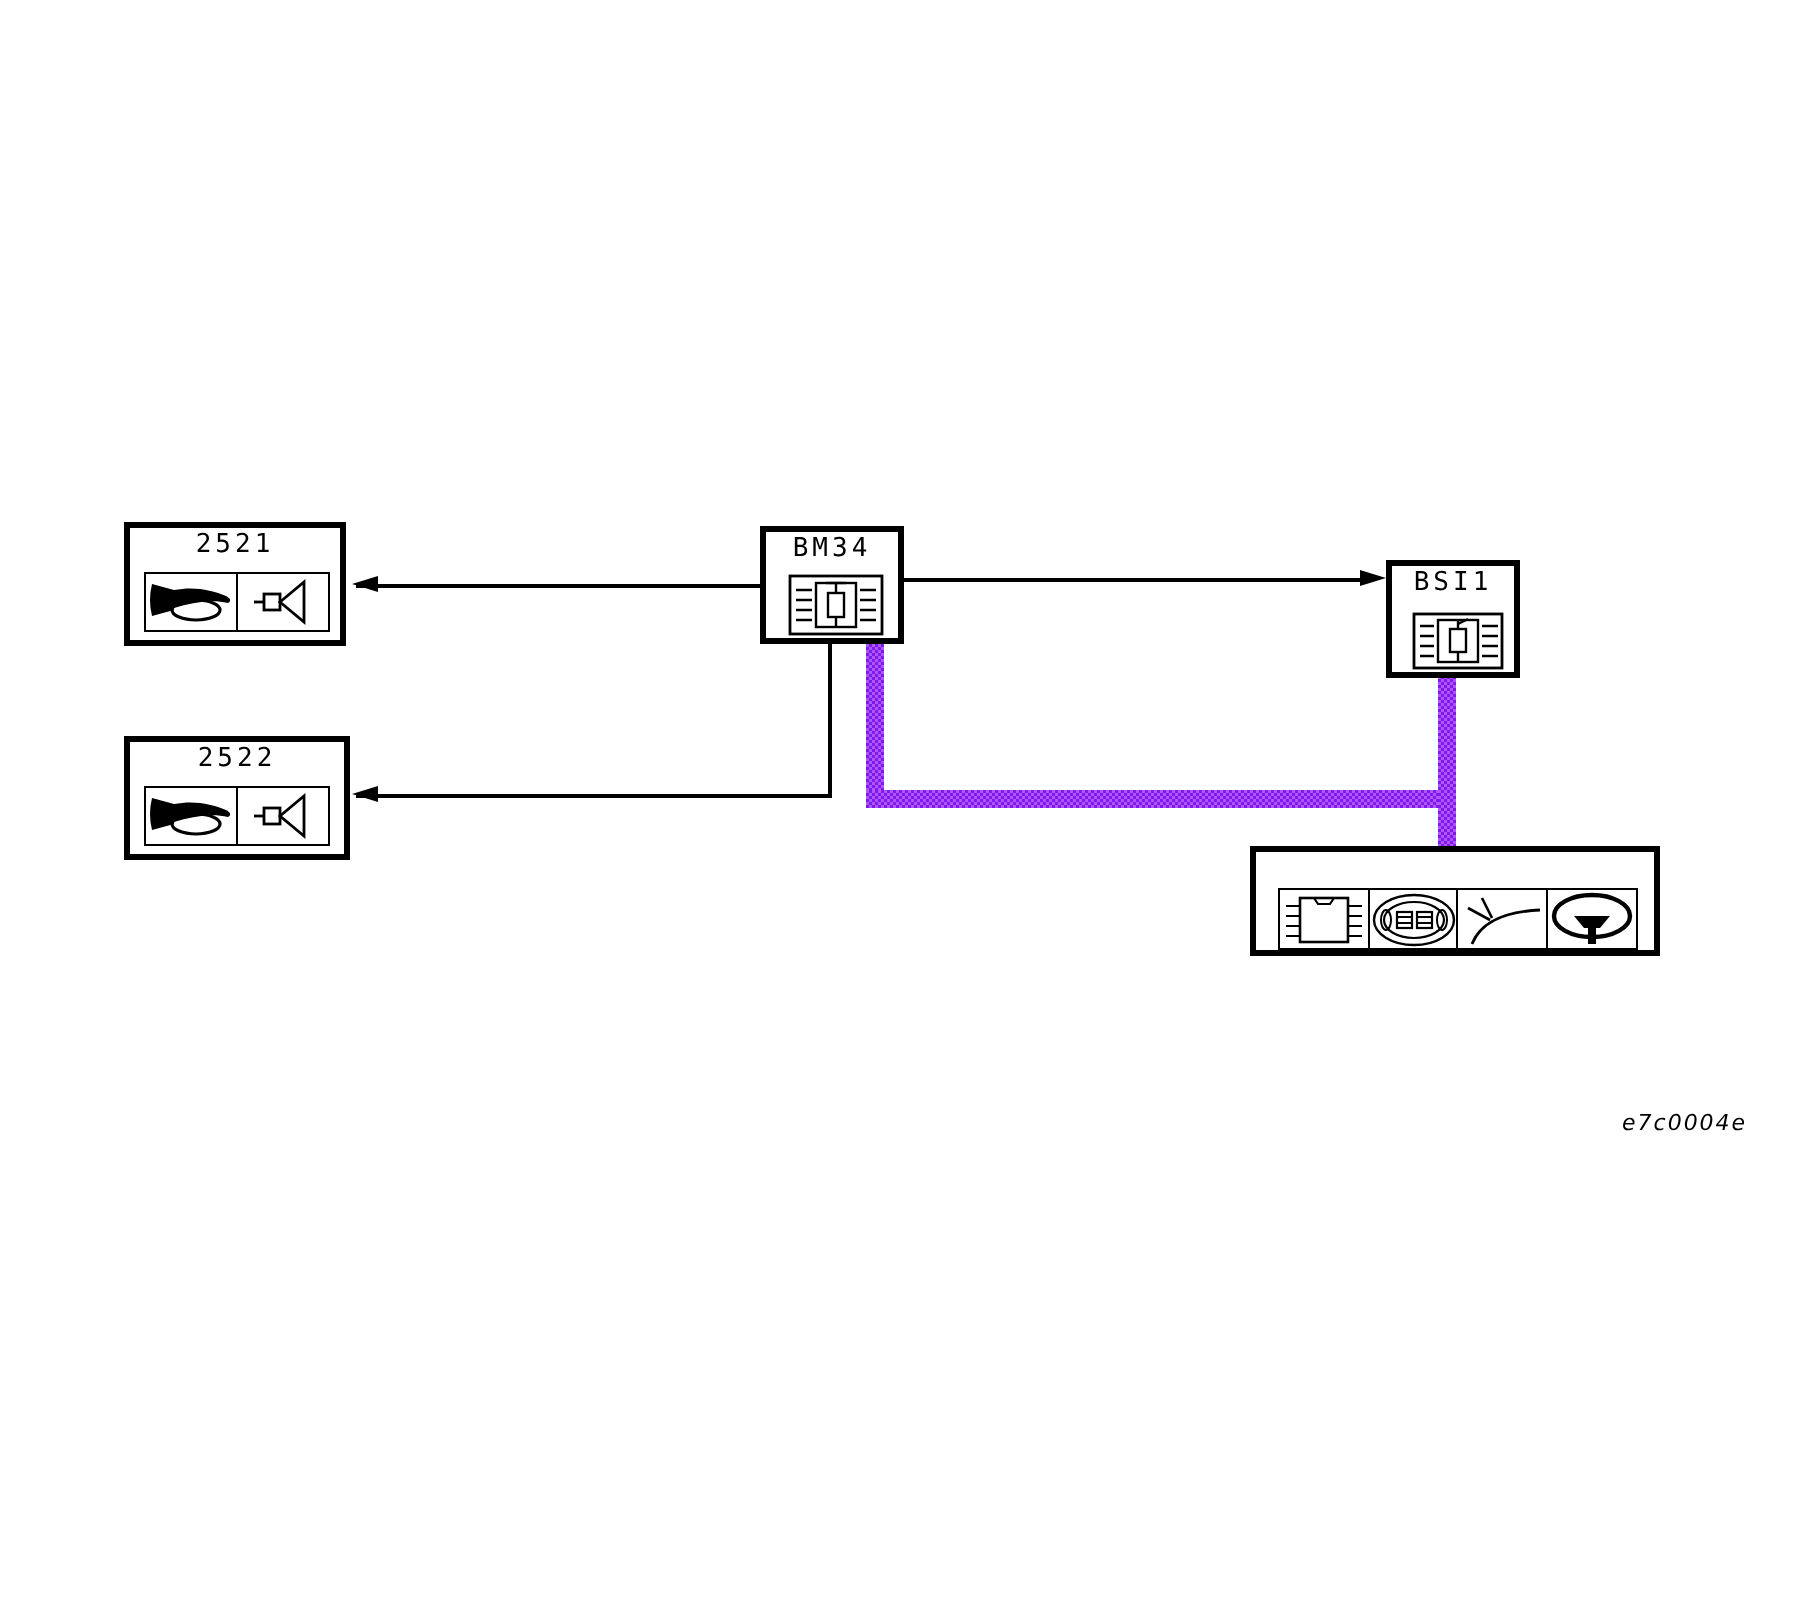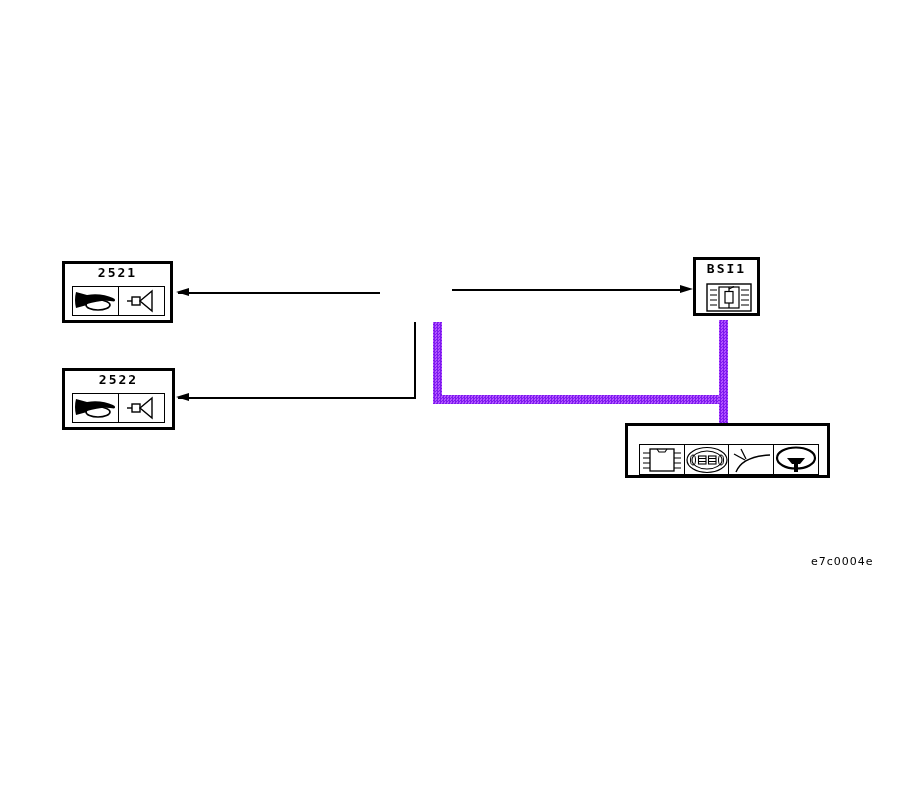--- a/index.html
+++ b/index.html
@@ -2,34 +2,34 @@
 <html><head>
 <meta charset="utf-8">
 <style>
   html,body{margin:0;padding:0;background:#fff;}
   .canvas{position:relative;width:900px;height:800px;background:#ffffff;overflow:hidden;
           font-family:"DejaVu Sans Mono","DejaVu Sans",monospace;color:#000;}
   .abs{position:absolute;}
   
   .comp{position:absolute;background:#fff;border:3px solid #000;box-sizing:border-box;}
   .comp-label{position:absolute;top:1px;left:0;right:0;text-align:center;
-              font-size:13px;letter-spacing:2px;line-height:15px;white-space:nowrap;font-weight:bold;}
+              font-size:13px;letter-spacing:2px;line-height:15px;white-space:nowrap;}
   .cellrow{position:absolute;display:flex;}
   .cell{box-sizing:border-box;border:1.5px solid #000;background:#fff;
         display:flex;align-items:center;justify-content:center;}
   .cell + .cell{border-left:1.5px solid #000;margin-left:-1.5px;}
   
   .wire{position:absolute;background:#000;}
   .hl{position:absolute;background:#8a2be2;
       background-image:repeating-conic-gradient(#7d1aee 0% 25%, #b254ff 0% 50%);
       background-size:3px 3px;}
   .ah{position:absolute;width:0;height:0;}
   .ah-left{border-top:4.5px solid transparent;border-bottom:4.5px solid transparent;border-right:13px solid #000;}
   .ah-right{border-top:4.5px solid transparent;border-bottom:4.5px solid transparent;border-left:13px solid #000;}
-  .plot-code{position:absolute;font-size:11px;letter-spacing:1px;
+  .plot-code{position:absolute;font-size:11px;font-style:italic;letter-spacing:1px;
              font-family:"DejaVu Sans","Liberation Sans",sans-serif;}
   svg{display:block;}
 </style>
 </head>
 <body>
 
 <div class="canvas">
 
   <div class="hl" style="left:433px;top:322px;width:9px;height:81px;"></div>
   <div class="hl" style="left:433px;top:395px;width:295px;height:9px;"></div>
@@ -78,22 +78,36 @@
       <div class="cell" style="width:47px;height:30px;">
         <svg width="40" height="26" viewBox="0 0 40 26">
           <path d="M6 13 H11" stroke="#000" stroke-width="1.4" fill="none"></path>
           <rect x="11" y="9" width="8" height="8" fill="none" stroke="#000" stroke-width="1.4"></rect>
           <path d="M19 13 L31 3 L31 23 Z" fill="none" stroke="#000" stroke-width="1.4"></path>
         </svg>
       </div>
     </div>
   </div>
 
+  <div class="comp" style="left:380px;top:263px;width:72px;height:59px;">
+    <div class="comp-label">BM34</div>
+    <div class="abs" style="left:11px;top:21px;">
+      <svg width="48" height="31" viewBox="0 0 48 31">
+        <rect x="1" y="1" width="46" height="29" fill="none" stroke="#000" stroke-width="1.4"></rect>
+        <path d="M4 8 H12 M4 13 H12 M4 18 H12 M4 23 H12" stroke="#000" stroke-width="1.2"></path>
+        <rect x="14" y="4.5" width="20" height="22" fill="none" stroke="#000" stroke-width="1.2"></rect>
+        <path d="M24 4.5 V26.5" stroke="#000" stroke-width="1.2"></path>
+        <rect x="20" y="9.5" width="8" height="12" fill="#fff" stroke="#000" stroke-width="1.2"></rect>
+        <path d="M19 4.5 H29" stroke="#000" stroke-width="1.2"></path>
+        <path d="M36 8 H44 M36 13 H44 M36 18 H44 M36 23 H44" stroke="#000" stroke-width="1.2"></path>
+      </svg>
+    </div>
+  </div>
 
-  <div class="comp" style="left:693px;top:257px;width:67px;height:59px;">
+  <div class="comp" style="left:693px;top:280px;width:67px;height:59px;">
     <div class="comp-label">BSI1</div>
     <div class="abs" style="left:10px;top:23px;">
       <svg width="46" height="29" viewBox="0 0 46 29">
         <rect x="1" y="1" width="44" height="27" fill="none" stroke="#000" stroke-width="1.4"></rect>
         <path d="M4 7 H11 M4 12 H11 M4 17 H11 M4 22 H11" stroke="#000" stroke-width="1.2"></path>
         <rect x="13" y="4" width="20" height="21" fill="none" stroke="#000" stroke-width="1.2"></rect>
         <path d="M23 4 V25" stroke="#000" stroke-width="1.2"></path>
         <rect x="19" y="8.5" width="8" height="11.5" fill="#fff" stroke="#000" stroke-width="1.2"></rect>
         <path d="M23 6 L28 3.5" stroke="#000" stroke-width="1.2"></path>
         <path d="M35 7 H43 M35 12 H43 M35 17 H43 M35 22 H43" stroke="#000" stroke-width="1.2"></path>

